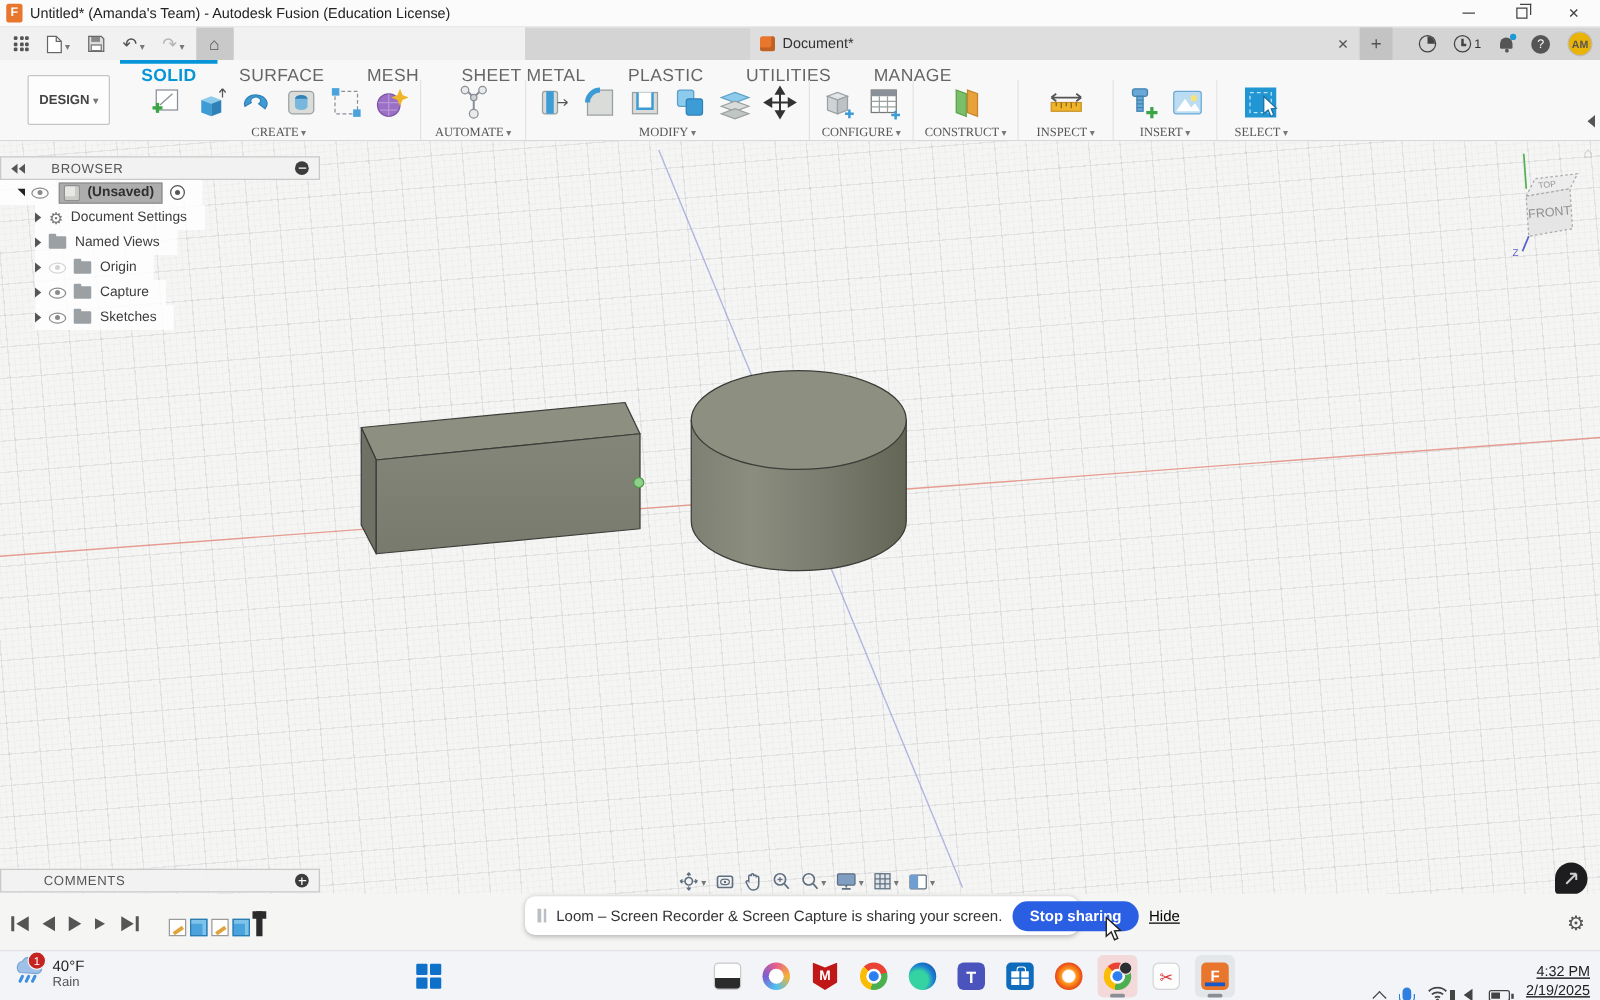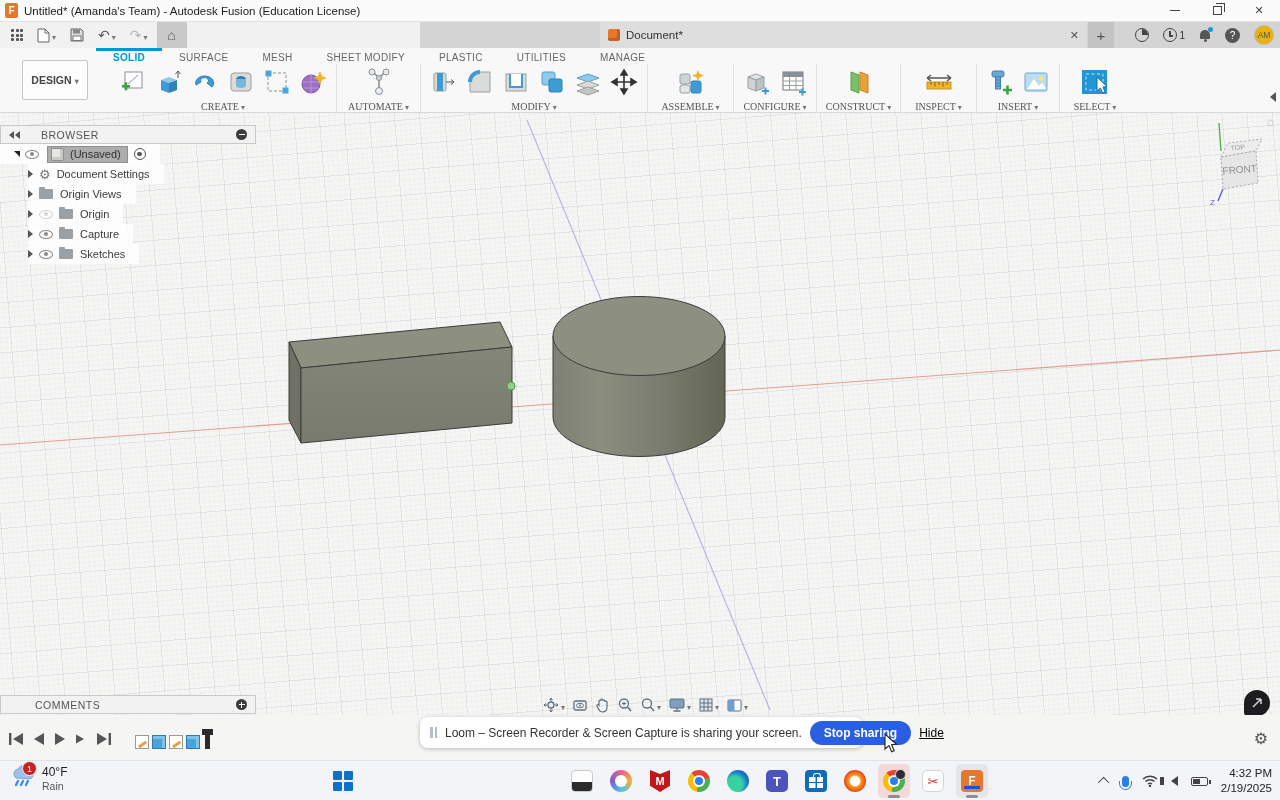--- a/index.html
+++ b/index.html
@@ -36,27 +36,27 @@
   .ext-ico::after { content:""; position:absolute; right:-2px; top:-2px; width:8px; height:8px; background:#444; }
   .clock-wrap { display:flex; align-items:center; gap:2px; font-size:10px; color:#333; }
   .clock-ico { width:14px; height:14px; border-radius:50%; border:1.5px solid #444; position:relative; }
   .clock-ico::after { content:""; position:absolute; left:5px; top:2px; width:1.5px; height:4.5px; background:#444; }
   .clock-ico::before { content:""; position:absolute; left:5px; top:6px; width:4px; height:1.5px; background:#444; }
   .bell-ico { width:12px; height:12px; position:relative; }
   .bell-ico b { position:absolute; left:1px; top:1px; width:10px; height:9px; background:#555; border-radius:5px 5px 1px 1px; }
   .bell-ico i { position:absolute; left:4.5px; bottom:-1px; width:3px; height:3px; background:#555; border-radius:50%; }
   .bell-dot { position:absolute; right:-2px; top:-2px; width:5px; height:5px; border-radius:50%; background:#1a9bd7; }
   .help-ico { width:15px; height:15px; border-radius:50%; background:#555; color:#fff; font-size:10px; display:flex; align-items:center; justify-content:center; }
-  .avatar { width:20px; height:20px; border-radius:50%; background:#eab308; border:1px solid #bbb; color:#555; font-size:8.5px; font-weight:normal; display:flex; align-items:center; justify-content:center; }
+  .avatar { width:20px; height:20px; border-radius:50%; background:#eab308; border:1px solid #bbb; color:#555; font-size:8.5px; font-weight:bold; display:flex; align-items:center; justify-content:center; }
 
   
   #ribbon { left:0; top:48px; width:1280px; height:65px; background:#f8f8f8; border-bottom:1px solid #d8d8d8; }
   #design-btn { position:absolute; left:22px; top:12px; width:66px; height:40px; border:1px solid #c6c6c6; background:#fdfdfd; border-radius:2px; font-size:10.5px; font-weight:bold; color:#444; display:flex; align-items:center; justify-content:center; gap:3px; }
   #tabs { position:absolute; left:96px; top:0; display:flex; height:15px; }
-  .rtab { padding:1px 17px 0; font-size:10px; color:#666; letter-spacing:.3px; border-top:3px solid transparent; }
+  .rtab { padding:1px 17px 0; font-size:14px; color:#666; letter-spacing:.3px; border-top:3px solid transparent; }
   .rtab.active { color:#0696d7; border-top-color:#0696d7; font-weight:bold; }
   #groups { position:absolute; left:110px; top:16px; display:flex; height:48px;font-family:Liberation Serif, serif; }
   .group { display:flex; flex-direction:column; align-items:center; padding:0 6px; border-right:1px solid #e3e3e3; }
   .gicons { display:flex; align-items:center; height:36px; gap:2px; }
   .gbtn { width:34px; height:34px; display:flex; align-items:center; justify-content:center; }
   .glabel { font-size:10px; color:#555; display:flex; align-items:center; gap:2px; margin-top:1px; }
   #ribbon-collapse { position:absolute; right:4px; top:44px; width:0; height:0; border-top:5px solid transparent; border-bottom:5px solid transparent; border-right:6px solid #555; }
 
   
   #canvas { left:0; top:113px; width:1280px; height:645px; overflow:hidden; background:#f5f5f4; }
@@ -88,21 +88,21 @@
   .tri-e { width:0; height:0; border-top:6px solid #222; border-left:6px solid transparent; margin:0 5px 0 0; }
   .eye { width:14px; height:9px; position:relative; margin-right:6px; }
   .eye b { position:absolute; inset:0; border:1.3px solid #8a8a8a; border-radius:50%; }
   .eye i { position:absolute; left:5px; top:2.5px; width:4px; height:4px; background:#8a8a8a; border-radius:50%; }
   .eye.off { opacity:.35; }
   .folder { width:14px; height:10px; background:#9aa0a4; border-radius:1px; position:relative; margin-right:7px; }
   .folder::before { content:""; position:absolute; left:0; top:-2.5px; width:6px; height:3px; background:#9aa0a4; border-radius:1px 1px 0 0; }
   .gear-glyph { color:#777; font-size:13px; margin-right:6px; line-height:1; }
   #root-row { padding-left:14px; }
   .root-chip { background:#adadad; border:1px solid #8f8f8f; display:flex; align-items:center; padding:1px 6px 1px 3px; margin-left:2px; }
-  .root-chip span { font-weight:normal; color:#2f2f2f; }
+  .root-chip span { font-weight:bold; color:#2f2f2f; }
   .mini-cube { width:13px; height:13px; background:#e7e7e3; border:1px solid #909090; border-radius:2px; margin-right:6px; box-shadow:inset -3px -3px 0 rgba(0,0,0,.12); }
   .radio-t { width:12px; height:12px; border-radius:50%; border:1.5px solid #555; margin-left:6px; position:relative; }
   .radio-t::after { content:""; position:absolute; left:2.5px; top:2.5px; width:4.5px; height:4.5px; border-radius:50%; background:#555; }
   .indent1 { margin-left:28px; }
 
   
   #comments { position:absolute; left:0; top:582px; width:256px; height:19px; background:#f2f2f2e8; border:1px solid #c9c9c9; display:flex; align-items:center; padding:0 8px; }
   #comments-title { font-size:10.5px; letter-spacing:.5px; color:#555;margin-left:26px; }
   #navbar { position:absolute; left:542px; top:583px; display:flex; align-items:center; gap:7px; }
   .navbtn { display:flex; align-items:center; gap:1px; }
@@ -156,21 +156,21 @@
   .mcafee-ico { width:20px; height:22px; background:#c01818; clip-path:polygon(0 0,50% 18%,100% 0,100% 72%,50% 100%,0 72%); display:flex; align-items:center; justify-content:center; color:#fff; font-size:11px; font-weight:bold; }
   .teams-ico { width:22px; height:22px; border-radius:5px; background:#4b53bc; color:#fff; font-size:13px; font-weight:bold; display:flex; align-items:center; justify-content:center; }
   .store-ico { width:22px; height:22px; border-radius:4px; background:#0f6cbd; position:relative; }
   .store-ico::before { content:""; position:absolute; left:4px; top:7px; width:14px; height:11px; background:linear-gradient(#fff,#fff) 0 0/6.5px 5px, linear-gradient(#fff,#fff) 7.5px 0/6.5px 5px, linear-gradient(#fff,#fff) 0 6px/6.5px 5px, linear-gradient(#fff,#fff) 7.5px 6px/6.5px 5px; background-repeat:no-repeat; }
   .store-ico::after { content:""; position:absolute; left:8px; top:3px; width:6px; height:4px; border:1.3px solid #fff; border-bottom:none; border-radius:3px 3px 0 0; }
   .ff-ico { width:22px; height:22px; border-radius:50%; background:radial-gradient(circle,#fff 0 30%,#ff9a1f 38%,#e33b13 75%,#b5200c 100%); }
   .files-ico { width:22px; height:22px; border-radius:4px; background:linear-gradient(#fdfdfd 0 55%,#2b2b2b 55% 100%); border:1px solid #c9c9c9; }
   .snip-ico { width:22px; height:22px; background:#fdfdfd; border-radius:5px; border:1px solid #d5d5d5; display:flex; align-items:center; justify-content:center; color:#d33; font-size:13px; }
   .fusion-ico { width:22px; height:22px; border-radius:4px; background:#e9762d; color:#fff; font-weight:bold; font-size:12px; display:flex; align-items:center; justify-content:center; position:relative; }
   .fusion-ico::after { content:""; position:absolute; left:3px; bottom:3px; width:16px; height:3px; background:#1558c9; }
-  #tray { position:absolute; right:8px; top:0; height:40px; display:flex; align-items:center; gap:13px; }
+  #tray { position:absolute; right:8px; top:0; height:40px; display:flex; align-items:flex-end; gap:13px;text-decoration:underline; }
   #tray-clock { text-align:right; font-size:11.5px; color:#222; line-height:1.3; }
 
   .chev-up { width:8px; height:8px; border-left:1.7px solid #444; border-top:1.7px solid #444; transform:rotate(45deg) translateY(2px); }
   .mic-ico { width:7px; height:11px; border-radius:4px; background:#2f7fe0; position:relative; }
   .mic-ico::after { content:""; position:absolute; left:-3px; top:5px; width:11px; height:8px; border:1.6px solid #2f7fe0; border-top:none; border-radius:0 0 7px 7px; }
   .spk-ico { width:0; height:0; border-top:5px solid transparent; border-bottom:5px solid transparent; border-right:7px solid #444; position:relative; }
   .spk-ico::before { content:""; position:absolute; left:-11px; top:-4px; width:4px; height:8px; background:#444; }
   .bat-ico { width:17px; height:9px; border:1.4px solid #444; border-radius:2px; position:relative; }
   .bat-ico::after { content:""; position:absolute; right:-4px; top:2px; width:2px; height:4px; background:#444; }
   .bat-ico::before { content:""; position:absolute; left:1px; top:1px; width:7px; height:5px; background:#444; }
@@ -262,21 +262,21 @@
 
 <div id="ribbon" class="abs">
   <div id="design-btn">
     <span>DESIGN</span>
       <span class="caret"></span>
   </div>
   <div id="tabs">
     <div class="rtab active">SOLID</div>
     <div class="rtab">SURFACE</div>
     <div class="rtab">MESH</div>
-    <div class="rtab">SHEET MODIFY</div>
+    <div class="rtab">SHEET METAL</div>
     <div class="rtab">PLASTIC</div>
     <div class="rtab">UTILITIES</div>
     <div class="rtab">MANAGE</div>
   </div>
   <div id="groups">
 
     <div class="group">
       <div class="gicons">
         <div class="gbtn">
             <svg width="28" height="28" viewBox="0 0 28 28">
@@ -384,36 +384,20 @@
               <path d="M14 2 L17 7 H11 Z M14 26 L11 21 H17 Z M2 14 L7 11 V17 Z M26 14 L21 17 V11 Z M14 7 V21 M7 14 H21" stroke="#333" fill="#333" stroke-width="1.6"></path>
             </svg>
           </div>
       </div>
       <div class="glabel">
           <span>MODIFY</span>
           <span class="caret"></span>
         </div>
     </div>
 
-    <div class="group" style="width:86px;">
-      <div class="gicons">
-        <div class="gbtn">
-            <svg width="30" height="28" viewBox="0 0 30 28">
-              <rect x="4" y="6" width="10" height="10" rx="2" fill="#cfd3d6" stroke="#9aa0a0"></rect>
-              <rect x="4" y="17" width="10" height="8" rx="2" fill="#e2e5e7" stroke="#9aa0a0"></rect>
-              <rect x="15" y="13" width="10" height="12" rx="2" fill="#3d9bd6" stroke="#2f81b8"></rect>
-              <polygon points="22,2 23.6,6 28,7.6 23.6,9.2 22,13 20.4,9.2 16,7.6 20.4,6" fill="#f0b429"></polygon>
-            </svg>
-          </div>
-      </div>
-      <div class="glabel">
-          <span>ASSEMBLE</span>
-          <span class="caret"></span>
-        </div>
-    </div>
 
     <div class="group">
       <div class="gicons">
         <div class="gbtn">
             <svg width="28" height="28" viewBox="0 0 28 28">
               <polygon points="5,9 13,6 21,9 13,12" fill="#e2e5e7" stroke="#9aa0a0"></polygon>
               <polygon points="5,9 13,12 13,23 5,20" fill="#cfd3d6" stroke="#9aa0a0"></polygon>
               <polygon points="21,9 13,12 13,23 21,20" fill="#bdc2c6" stroke="#9aa0a0"></polygon>
               <path d="M19 23 h7 M22.5 19.5 v7" stroke="#3d9bd6" stroke-width="2"></path>
             </svg>
@@ -576,21 +560,21 @@
       <span class="radio-t"></span>
     </div>
     <div class="trow indent1">
       <span class="tri-c"></span>
       <span class="gear-glyph">⚙</span>
       <span>Document Settings</span>
     </div>
     <div class="trow indent1">
       <span class="tri-c"></span>
       <span class="folder"></span>
-      <span>Origin Views</span>
+      <span>Named Views</span>
     </div>
     <div class="trow indent1">
       <span class="tri-c"></span>
       <span class="eye off">
           <b></b>
           <i></i>
         </span>
       <span class="folder"></span>
       <span>Origin</span>
     </div>

